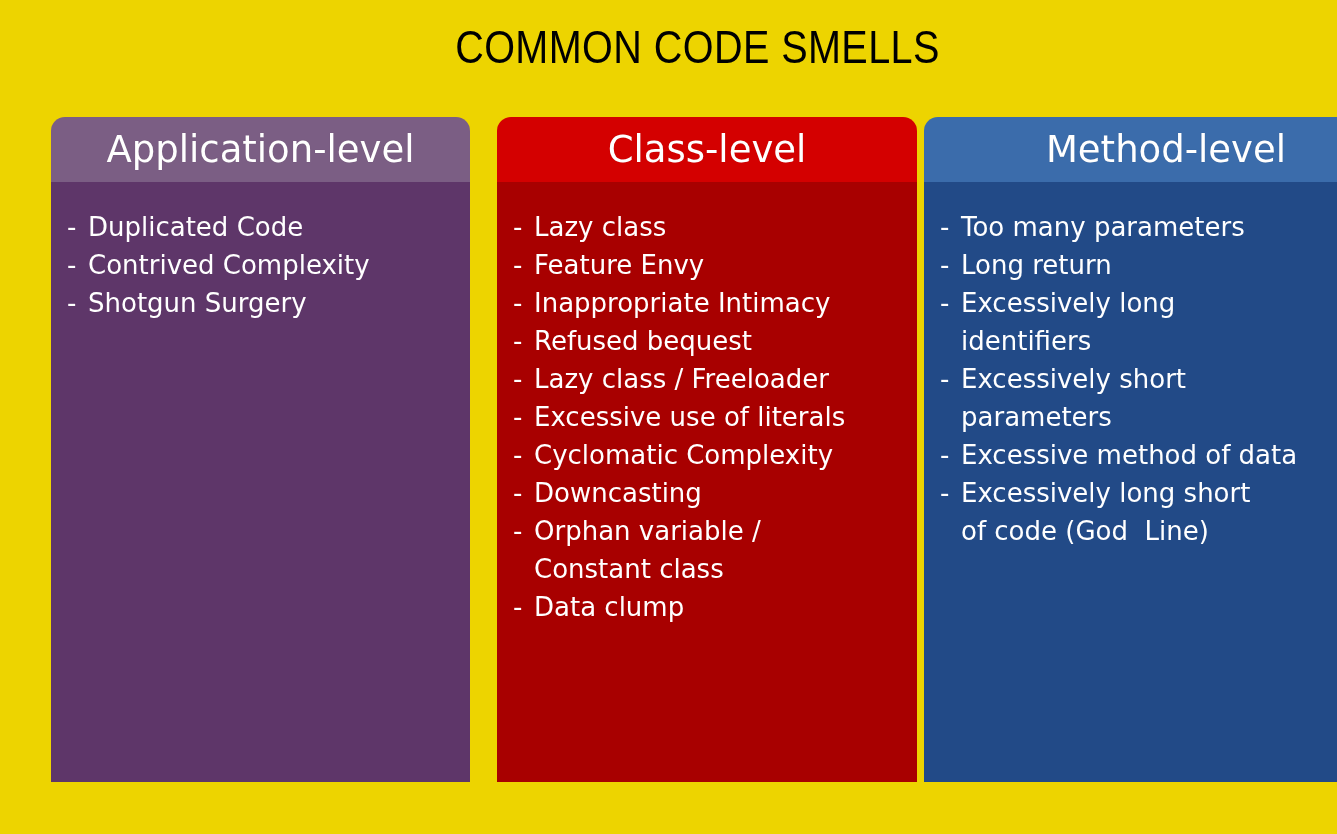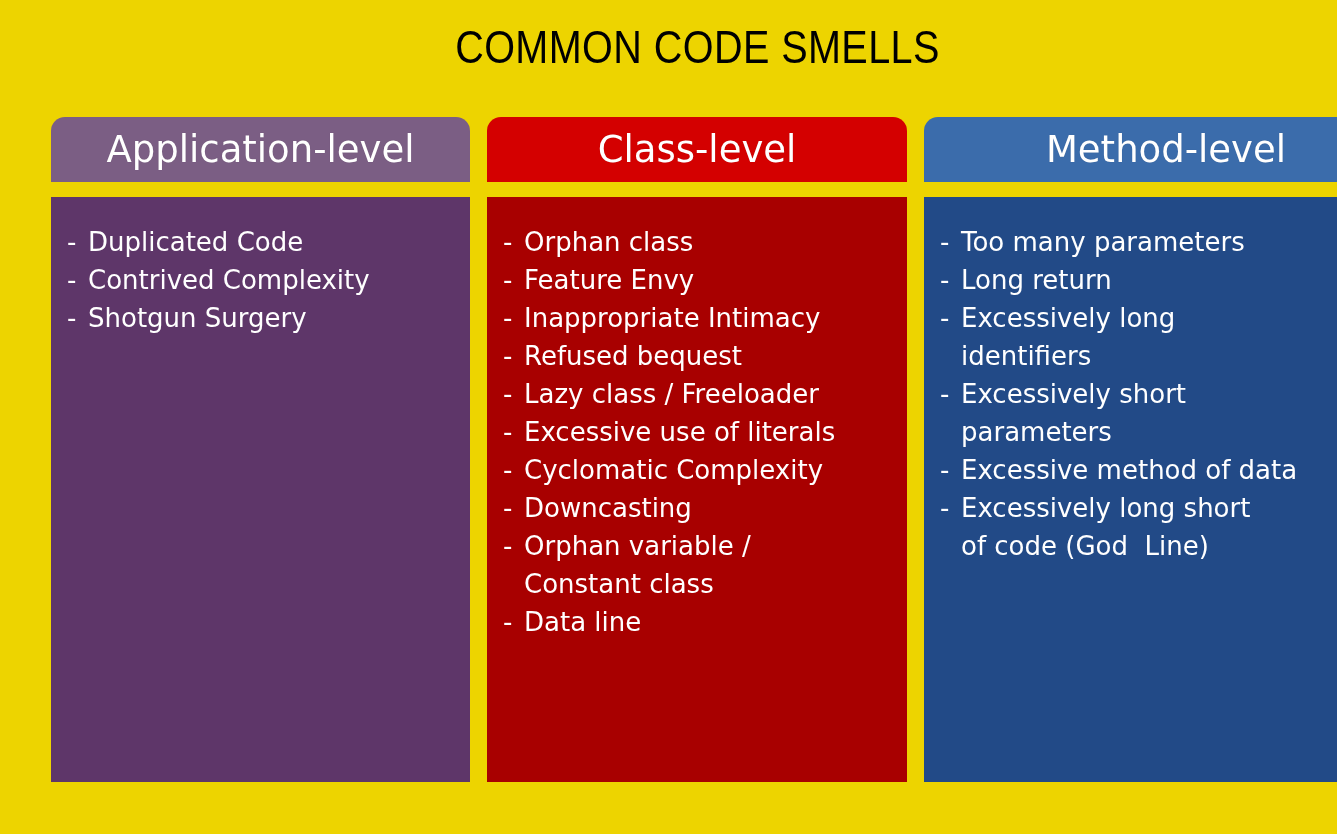--- a/index.html
+++ b/index.html
@@ -47,25 +47,24 @@
   }
 
   .column {
     position: absolute;
     top: 0;
     height: 665px;
     border-radius: 14px 14px 0 0;
     overflow: hidden;
     display: flex;
     flex-direction: column;
-    gap: 15px;
   }
 
   .col-app   { left: 0px;   width: 419px; }
-  .col-class { left: 436px; width: 420px; }
+  .col-class { left: 446px; width: 420px; }
   .col-meth  { left: 873px; width: 484px; }
 
   .col-header {
     height: 65px;
     flex: 0 0 65px;
     display: flex;
     align-items: center;
     justify-content: center;
     color: #ffffff;
     font-family: "DejaVu Sans", sans-serif;
@@ -135,31 +134,31 @@
             <li class="item"><span class="item-dash">-</span><span class="item-text">Contrived Complexity</span></li>
             <li class="item"><span class="item-dash">-</span><span class="item-text">Shotgun Surgery</span></li>
           </ul>
       </div>
     </div>
 
     <div class="column col-class">
       <div class="col-header">Class-level</div>
       <div class="col-body">
         <ul class="item-list">
-            <li class="item"><span class="item-dash">-</span><span class="item-text">Orphan class</span></li>
+            <li class="item"><span class="item-dash">-</span><span class="item-text">Lazy class</span></li>
             <li class="item"><span class="item-dash">-</span><span class="item-text">Feature Envy</span></li>
             <li class="item"><span class="item-dash">-</span><span class="item-text">Inappropriate Intimacy</span></li>
             <li class="item"><span class="item-dash">-</span><span class="item-text">Refused bequest</span></li>
             <li class="item"><span class="item-dash">-</span><span class="item-text">Lazy class / Freeloader</span></li>
             <li class="item"><span class="item-dash">-</span><span class="item-text">Excessive use of literals</span></li>
             <li class="item"><span class="item-dash">-</span><span class="item-text">Cyclomatic Complexity</span></li>
             <li class="item"><span class="item-dash">-</span><span class="item-text">Downcasting</span></li>
             <li class="item"><span class="item-dash">-</span><span class="item-text">Orphan variable /
 Constant class</span></li>
-            <li class="item"><span class="item-dash">-</span><span class="item-text">Data line</span></li>
+            <li class="item"><span class="item-dash">-</span><span class="item-text">Data clump</span></li>
           </ul>
       </div>
     </div>
 
     <div class="column col-meth">
       <div class="col-header">Method-level</div>
       <div class="col-body">
         <ul class="item-list">
             <li class="item"><span class="item-dash">-</span><span class="item-text">Too many parameters</span></li>
             <li class="item"><span class="item-dash">-</span><span class="item-text">Long return</span></li>

